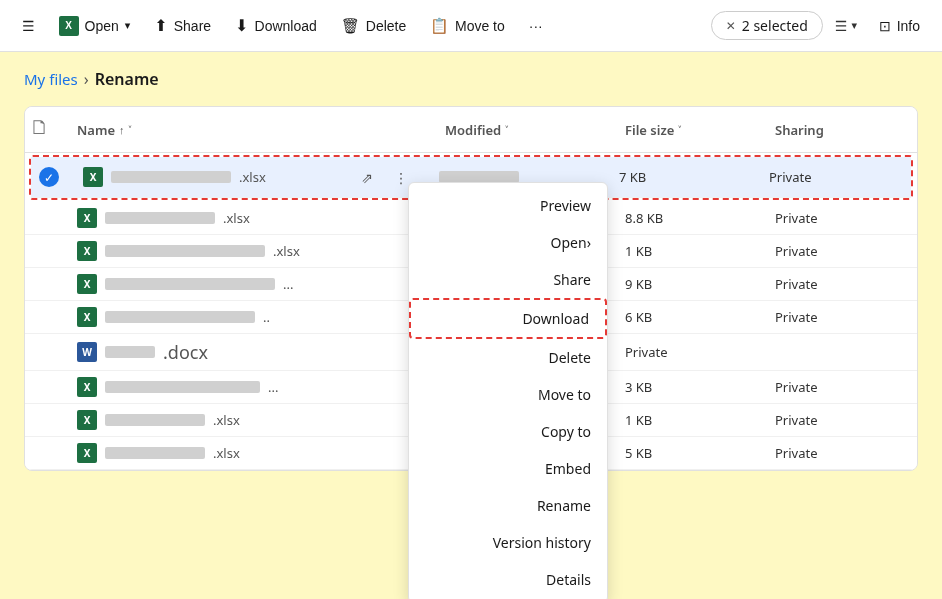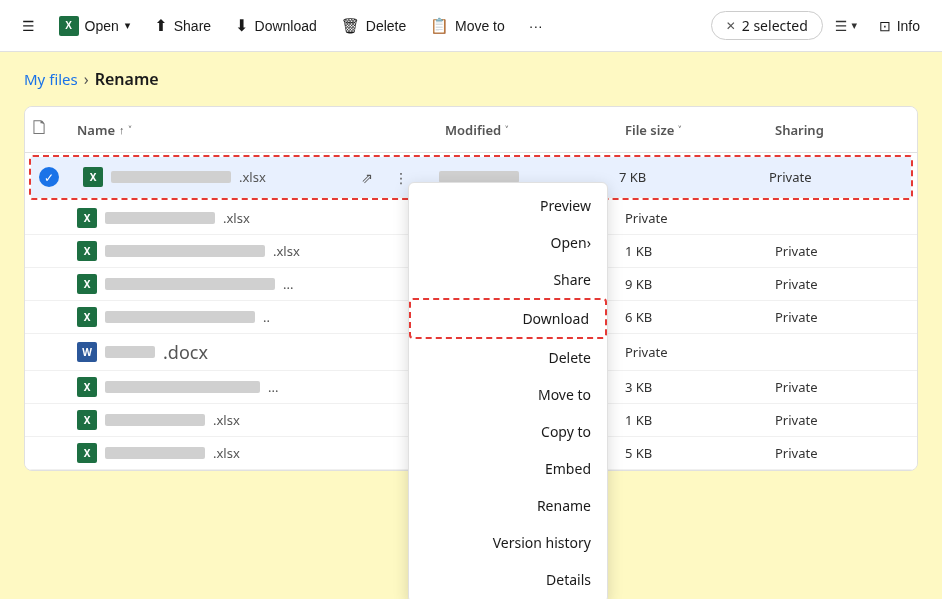--- a/index.html
+++ b/index.html
@@ -367,20 +367,21 @@
       <div class="file-row">
         <div class="file-cell"></div>
         <div class="file-name-cell">
           <span class="excel-icon">X</span>
           <span class="blurred" style="width:110px;"></span>
           <span style="font-size:13px; color:#555;">.xlsx</span>
         </div>
         <div class="file-cell">
           <span class="blurred" style="width:80px;"></span>
         </div>
+        <div class="file-cell">8.8 KB</div>
         <div class="file-cell">Private</div>
       </div>
 
       <div class="file-row">
         <div class="file-cell"></div>
         <div class="file-name-cell">
           <span class="excel-icon">X</span>
           <span class="blurred" style="width:160px;"></span>
           <span style="font-size:13px; color:#555;">.xlsx</span>
         </div>

